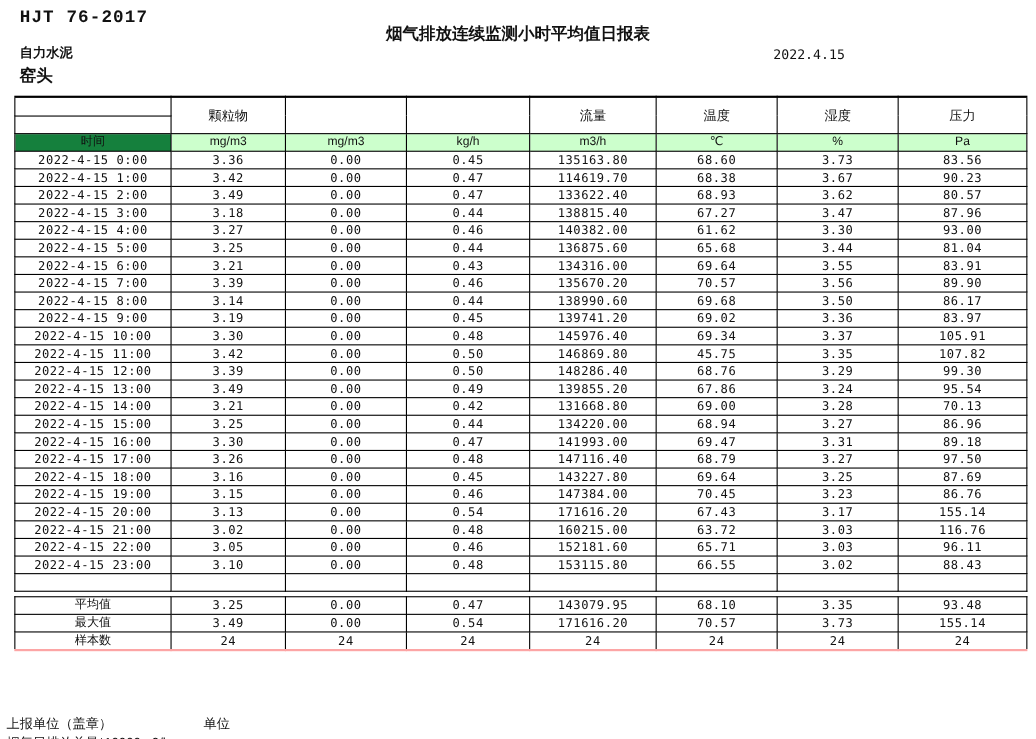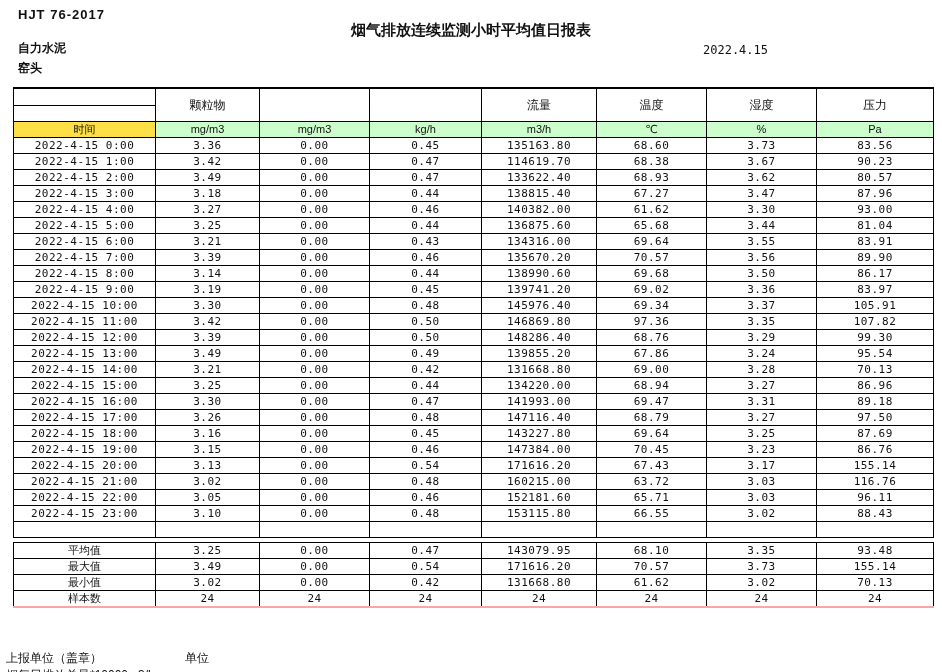--- a/index.html
+++ b/index.html
@@ -1,26 +1,26 @@
 <!DOCTYPE html>
 <html><head>
 <meta charset="utf-8">
 <style>
   html,body { margin:0; padding:0; background:#ffffff; }
   body { font-family:"Liberation Sans","DejaVu Sans",sans-serif; color:#111; }
   .page { position:relative; width:942px; height:672px; background:#fff; overflow:hidden; }
 
-  .doc-code { position:absolute; left:18px; top:7px; font-size:13px; font-weight:bold;
-              letter-spacing:1px; font-family:Liberation Sans, sans-serif; }
+  .doc-code { position:absolute; left:18px; top:7px; font-size:16px; font-weight:bold;
+              letter-spacing:1px; font-family:Liberation Mono, monospace; }
   .title    { position:absolute; left:0; top:21px; width:100%; text-align:center;
               font-size:15px; font-weight:bold; }
   .date     { position:absolute; left:703px; top:43px; font-size:12px;
               font-family:"DejaVu Sans Mono",monospace; }
   .company  { position:absolute; left:18px; top:40px; font-size:12px; font-weight:bold; }
-  .location { position:absolute; left:18px; top:60px; font-size:12px; font-weight:bold; }
+  .location { position:absolute; left:18px; top:60px; font-size:15px; font-weight:bold; }
 
   .tablewrap { position:absolute; left:13px; top:87px; width:807px; }
   table { border-collapse:collapse; table-layout:fixed; width:920px; }
   th, td { border:1px solid #000; padding:0 2px; font-weight:normal;
            overflow:hidden; white-space:nowrap; text-align:center;
            font-size:11px; line-height:15px; height:15px; }
   .report-table { border-top:2px solid #000; }
   .summary-table { margin-top:4px; border-bottom:2px solid #fca5a5; }
   thead th.split-cell { height:15px; }
   thead th.group-cell { font-size:12px; height:32px; }
@@ -60,21 +60,21 @@
             <th class="group-cell" rowspan="2"></th>
             <th class="group-cell" rowspan="2">流量</th>
             <th class="group-cell" rowspan="2">温度</th>
             <th class="group-cell" rowspan="2">湿度</th>
             <th class="group-cell" rowspan="2">压力</th>
           </tr>
         <tr id="group-row-2">
             <th class="split-cell"></th>
           </tr>
         <tr id="unit-row">
-            <td style="background: #fde047;">时间</td>
+            <td style="background: #15803d;">时间</td>
             <td style="background: rgb(204, 255, 204);">mg/m3</td>
             <td style="background: rgb(204, 255, 204);">mg/m3</td>
             <td style="background: rgb(204, 255, 204);">kg/h</td>
             <td style="background: rgb(204, 255, 204);">m3/h</td>
             <td style="background: rgb(204, 255, 204);">℃</td>
             <td style="background: rgb(204, 255, 204);">%</td>
             <td style="background: rgb(204, 255, 204);">Pa</td>
           </tr>
       </thead>
       <tbody id="data-body">
@@ -187,21 +187,21 @@
             <td class="num">69.34</td>
             <td class="num">3.37</td>
             <td class="num">105.91</td>
           </tr>
           <tr>
             <td class="time">2022-4-15 11:00</td>
             <td class="num">3.42</td>
             <td class="num">0.00</td>
             <td class="num">0.50</td>
             <td class="num">146869.80</td>
-            <td class="num">97.36</td>
+            <td class="num">45.75</td>
             <td class="num">3.35</td>
             <td class="num">107.82</td>
           </tr>
           <tr>
             <td class="time">2022-4-15 12:00</td>
             <td class="num">3.39</td>
             <td class="num">0.00</td>
             <td class="num">0.50</td>
             <td class="num">148286.40</td>
             <td class="num">68.76</td>
@@ -357,30 +357,20 @@
             <td>最大值</td>
             <td class="num">3.49</td>
             <td class="num">0.00</td>
             <td class="num">0.54</td>
             <td class="num">171616.20</td>
             <td class="num">70.57</td>
             <td class="num">3.73</td>
             <td class="num">155.14</td>
           </tr>
           <tr>
-            <td>最小值</td>
-            <td class="num">3.02</td>
-            <td class="num">0.00</td>
-            <td class="num">0.42</td>
-            <td class="num">131668.80</td>
-            <td class="num">61.62</td>
-            <td class="num">3.02</td>
-            <td class="num">70.13</td>
-          </tr>
-          <tr>
             <td>样本数</td>
             <td class="num">24</td>
             <td class="num">24</td>
             <td class="num">24</td>
             <td class="num">24</td>
             <td class="num">24</td>
             <td class="num">24</td>
             <td class="num">24</td>
           </tr>
         </tbody>

